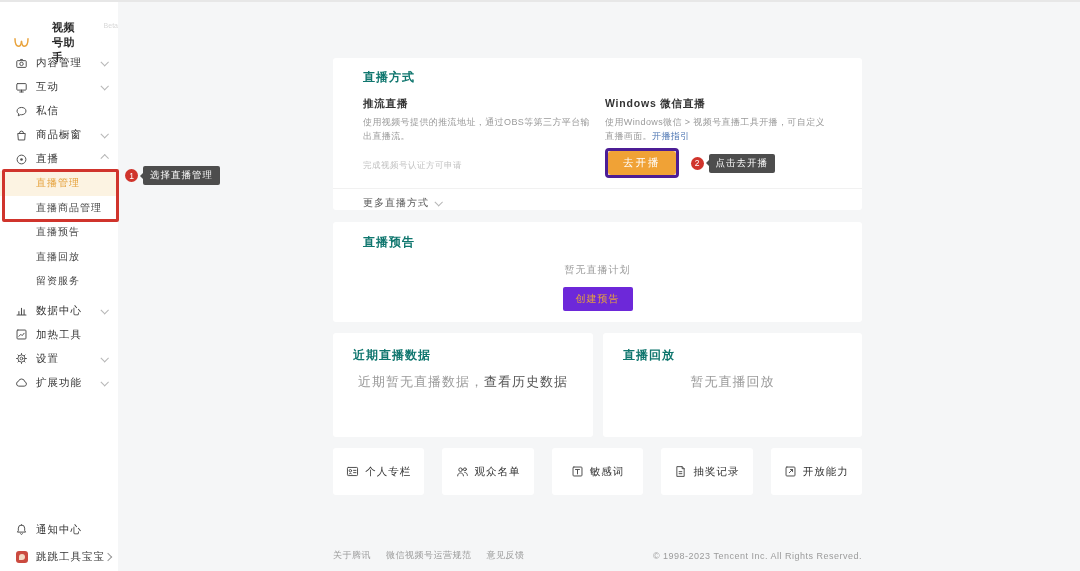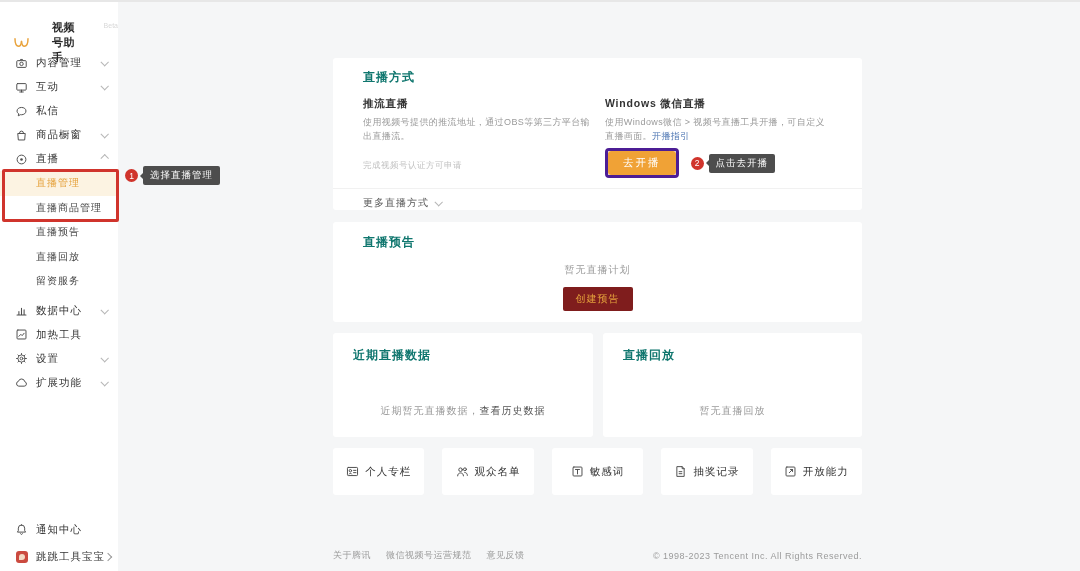--- a/index.html
+++ b/index.html
@@ -54,25 +54,25 @@
   .red-wrap{border:3px solid #4c1d95;border-radius:4px;display:inline-block}
   .btn-primary{background:#f0a236;color:#fff;border:none;border-radius:3px;font-size:10.5px;letter-spacing:2px;padding:5px 15px;cursor:pointer;font-family:inherit}
   .anno2{display:flex;align-items:center;gap:5px;margin-left:12px}
   .divider{border-top:1px solid #f1f1f1;margin:10px -30px 0}
   .more-row{height:27px;display:flex;align-items:center;gap:6px;font-size:10px;color:#555;letter-spacing:1px;cursor:pointer}
   .more-row .chev{margin-left:0}
 
   .card-notice{left:333px;top:222px;width:529px;height:100px;padding:12px 30px}
   .empty-center{text-align:center;font-size:10px;color:#9a9a9a;letter-spacing:1px}
   .card-notice .empty-center{margin-top:12px}
-  .btn-ghost{display:block;margin:10px auto 0;background:#7f1d1d;color:#e5a23c;border:none;border-radius:2px;font-size:10px;letter-spacing:1px;padding:5px 13px;cursor:pointer;font-family:Liberation Serif, serif}
+  .btn-ghost{display:block;margin:10px auto 0;background:#6d28d9;color:#e5a23c;border:none;border-radius:2px;font-size:10px;letter-spacing:1px;padding:5px 13px;cursor:pointer;font-family:Liberation Serif, serif}
 
   .card-recent{left:333px;top:333px;width:260px;height:104px;padding:14px 20px}
   .card-replay{left:603px;top:333px;width:259px;height:104px;padding:14px 20px}
-  .card-recent .empty-center,.card-replay .empty-center{margin-top:40px;font-size:10px}
+  .card-recent .empty-center,.card-replay .empty-center{margin-top:9px;font-size:13px}
   .hist-link{color:#555;cursor:pointer}
 
   .quick-row{position:absolute;left:333px;top:448px;width:529px;display:flex;gap:18px}
   .quick-card{flex:1;height:47px;background:#fff;border-radius:3px;display:flex;align-items:center;justify-content:center;gap:6px;cursor:pointer}
   .quick-label{font-size:10.5px;color:#333;letter-spacing:1px}
   .qicon{width:13px;height:13px;display:flex}
 
   .footer{position:absolute;left:333px;top:549px;width:529px;display:flex;align-items:center;font-size:9px;color:#9b9b9b;letter-spacing:.5px}
   .footer .flink{margin-right:15px;cursor:pointer}
   .copyright{margin-left:auto}

